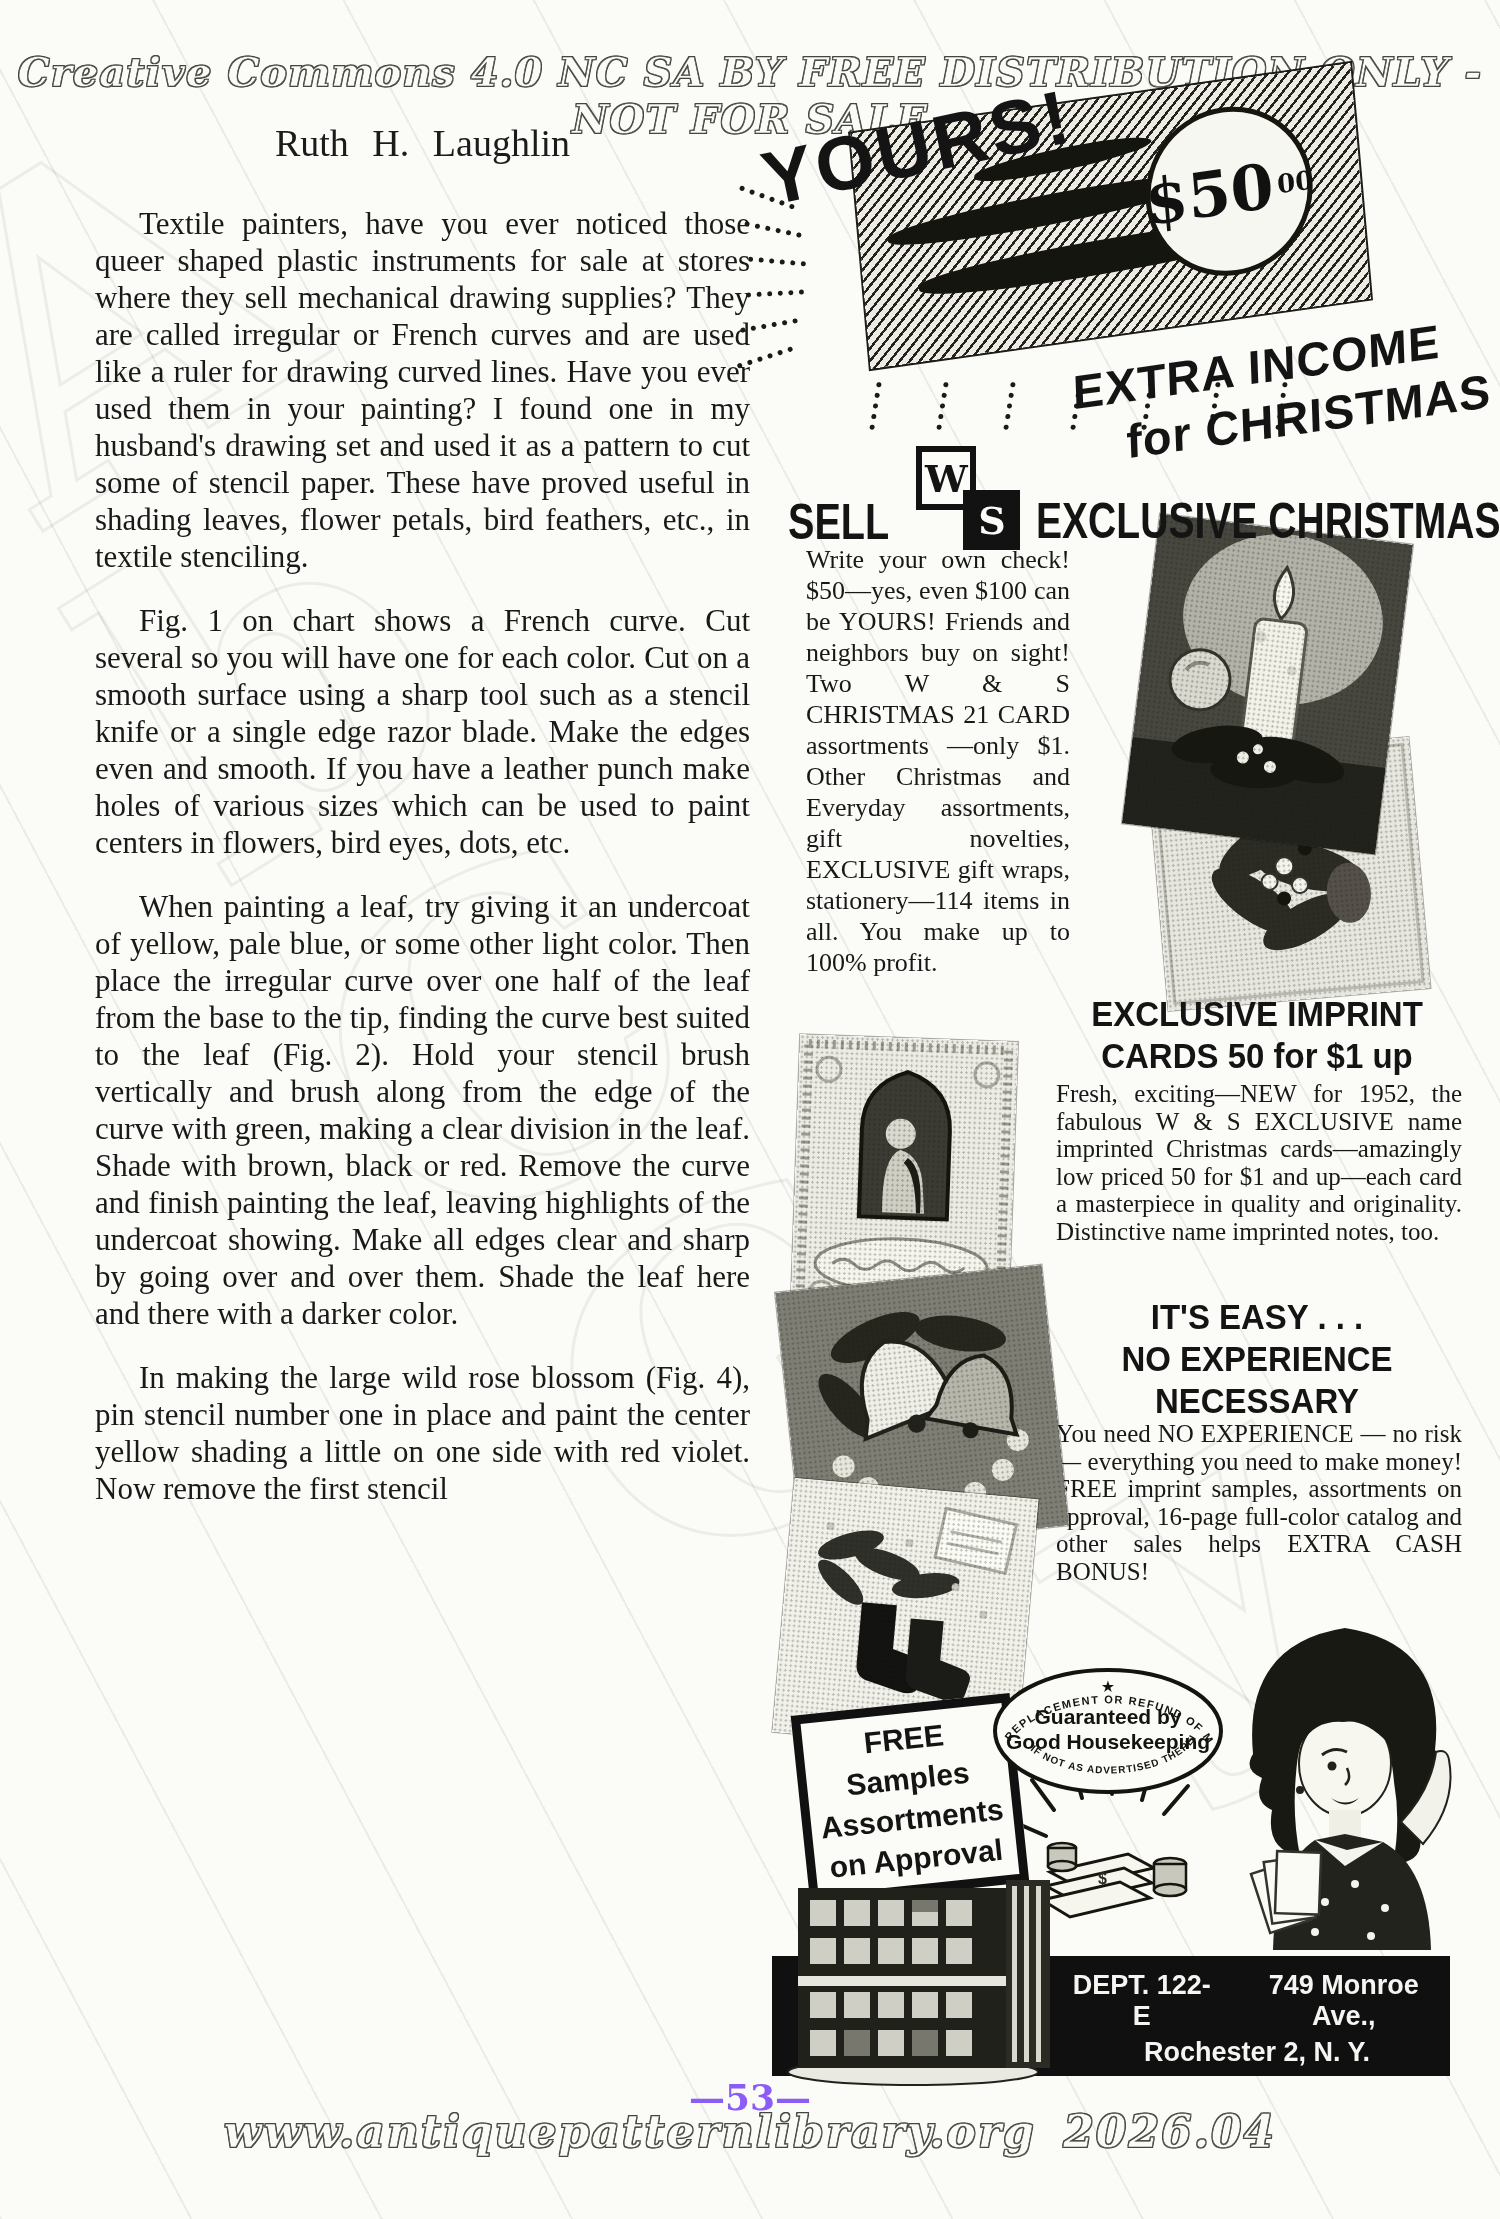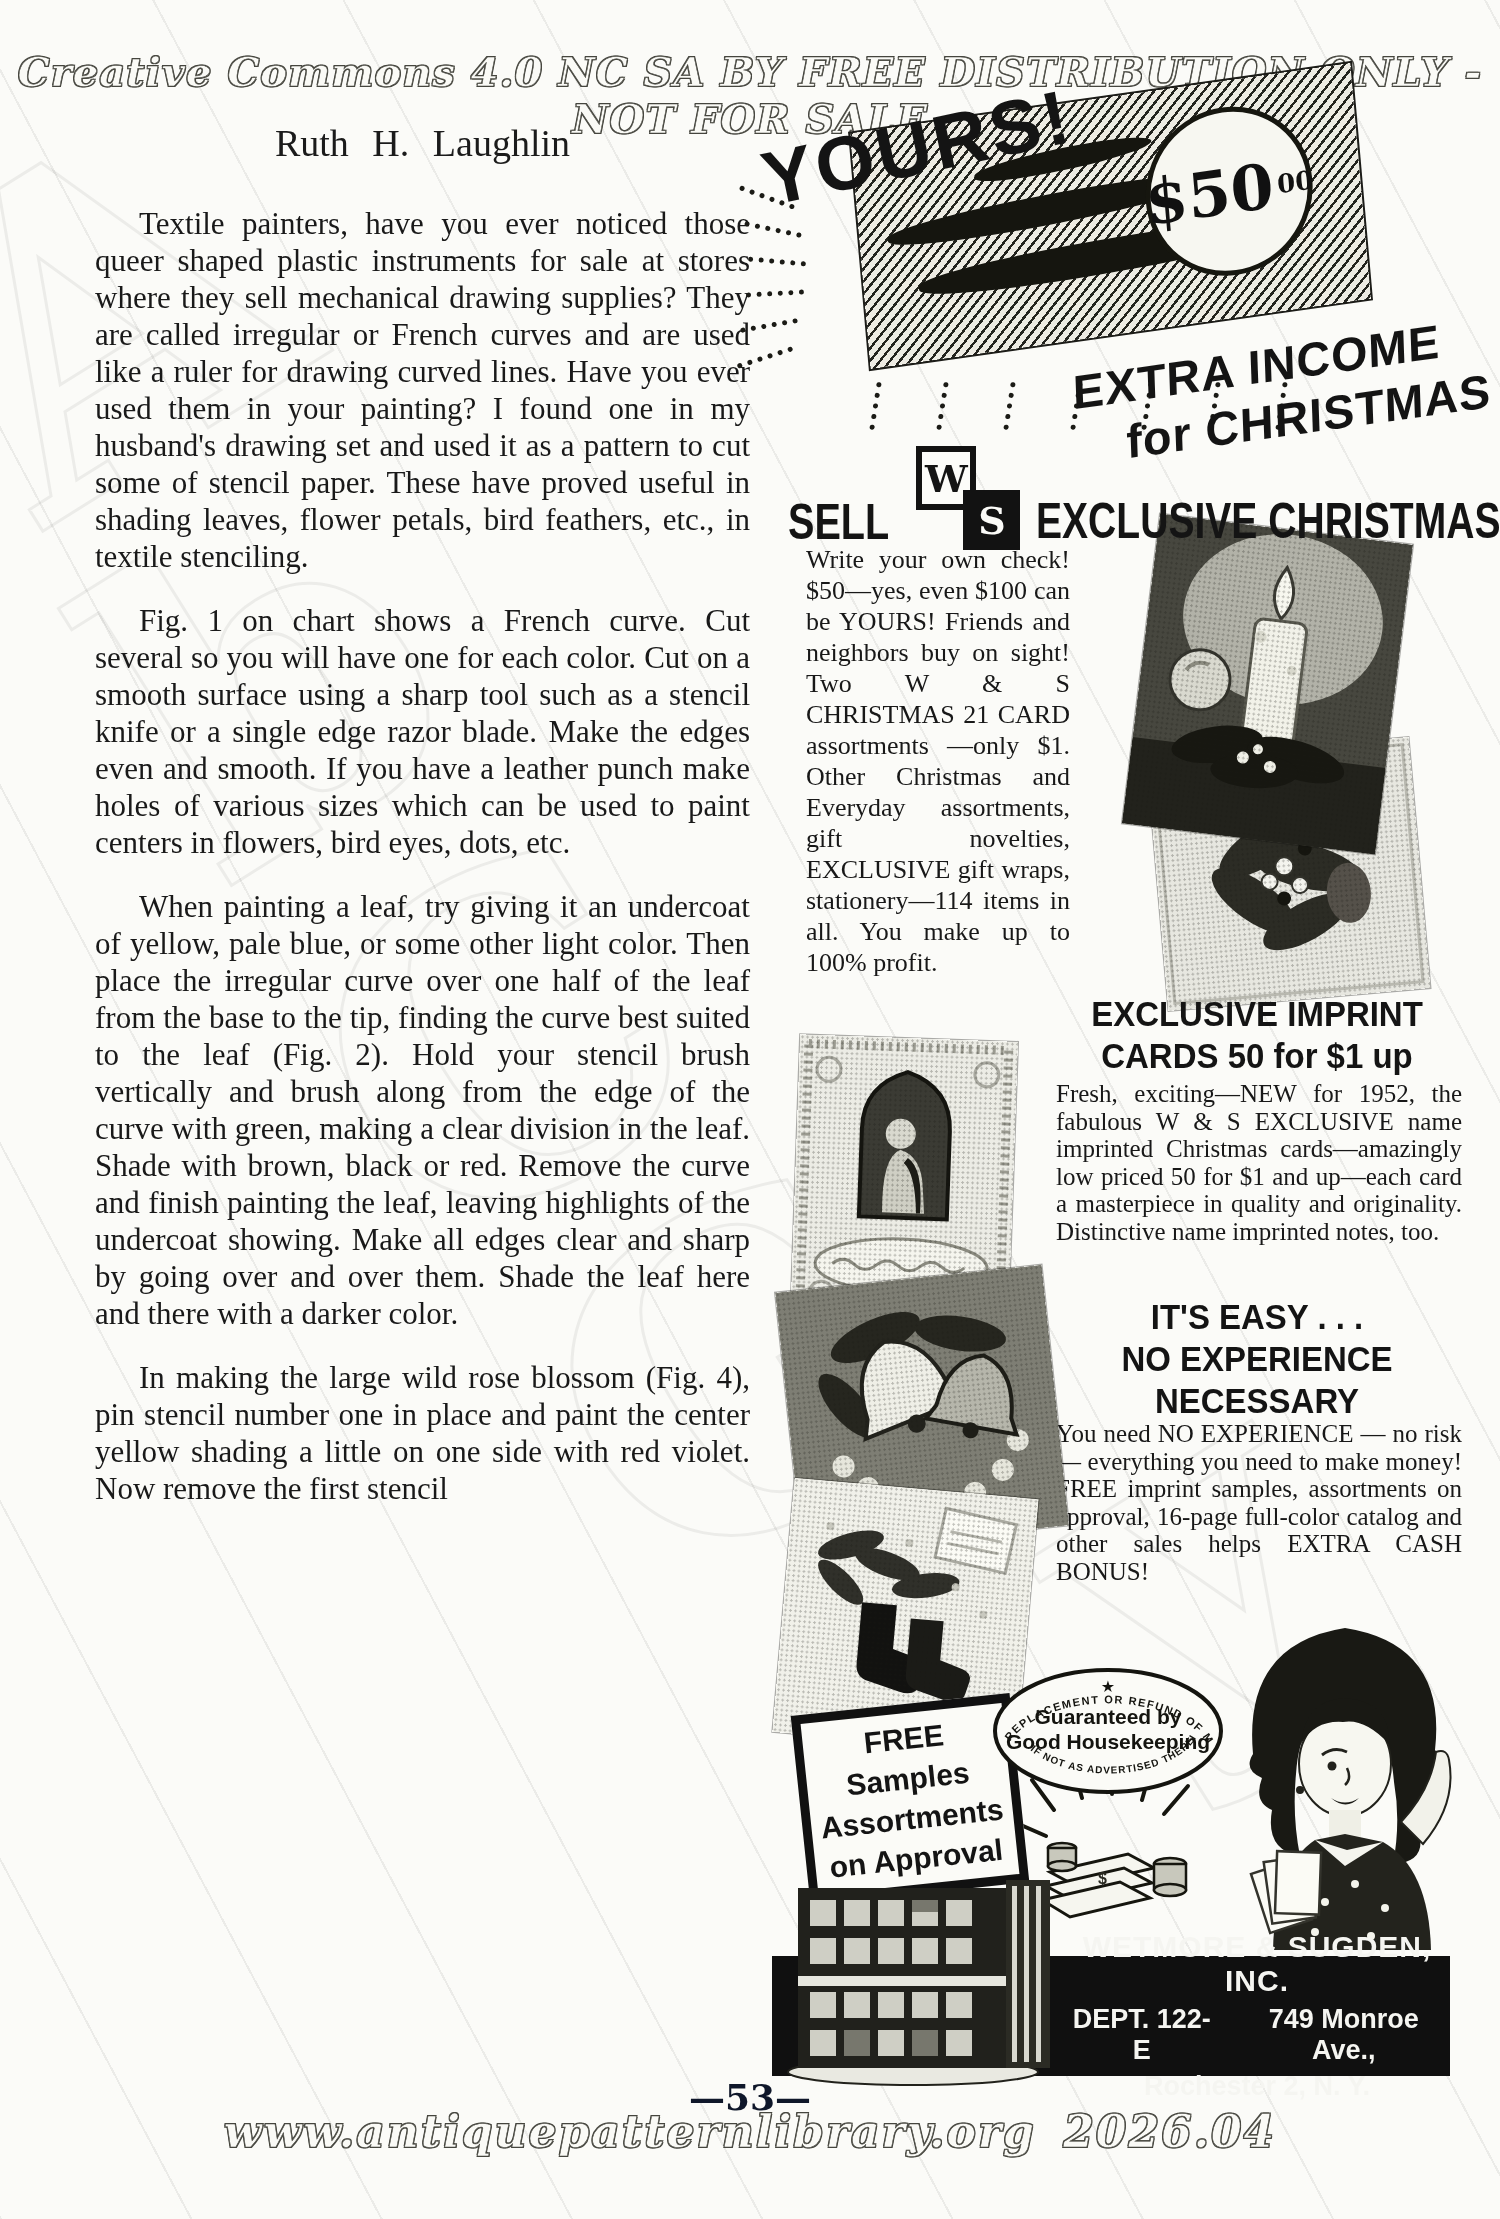--- a/index.html
+++ b/index.html
@@ -140,21 +140,21 @@
   }
   .company-text{
     margin-left:300px; width:370px; text-align:center; color:#f5f5f1;
     font-family:"Liberation Sans", sans-serif; font-weight:bold;
   }
   .company-text .c1{ font-size:30px; letter-spacing:1px; }
   .company-text .c2{ font-size:27px; margin-top:6px; display:flex; justify-content:center; gap:34px; }
   .company-text .c3{ font-size:27px; margin-top:5px; }
   .page-number{
     position:absolute; z-index:2; top:2076px; left:0; width:1500px; text-align:center;
-    font-size:36px; font-weight:bold; color:#0f172a; font-family:"DejaVu Serif", serif;
+    font-size:36px; font-weight:bold; color:#8b5cf6; font-family:"DejaVu Serif", serif;
   }
   .site-credit{
     position:absolute; z-index:2; top:2106px; left:0; width:1500px; text-align:center;
     font-family:"DejaVu Serif", serif; font-style:italic; font-weight:bold;
     font-size:44px; letter-spacing:2px; word-spacing:10px;
   }
 </style>
 </head>
 <body>
 
@@ -472,21 +472,20 @@
       <g fill="#d8d8cf">
           <rect x="234" y="12" width="5" height="176"></rect>
           <rect x="246" y="12" width="5" height="176"></rect>
           <rect x="258" y="12" width="5" height="176"></rect>
         </g>
     </svg>
   </div>
 
   <div class="company-box">
     <div class="company-text">
-      <div class="c1">WETMORE &amp; SUGDEN, INC.</div>
       <div class="c2">
         <span>DEPT. 122-E</span>
         <span>749 Monroe Ave.,</span>
       </div>
       <div class="c3">Rochester 2, N. Y.</div>
     </div>
   </div>
 
   <div class="page-number">—53—</div>
   <div class="site-credit outline-text">www.antiquepatternlibrary.org 2026.04</div>

